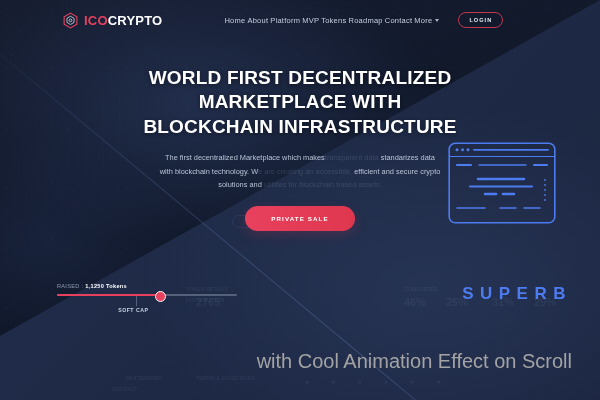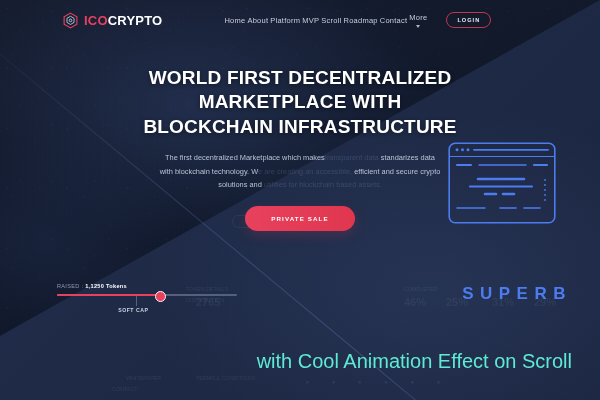--- a/index.html
+++ b/index.html
@@ -119,21 +119,20 @@
     font-size: 7.5px;
     color: #c5cede;
     letter-spacing: .25px;
     white-space: nowrap;
     cursor: pointer;
   }
   .nav-more {
     display: flex;
     align-items: center;
     gap: 3px;
-    flex-direction: column;
   }
   .caret {
     width: 0; height: 0;
     border-left: 2.5px solid transparent;
     border-right: 2.5px solid transparent;
     border-top: 3px solid #aab5c8;
   }
   .login-btn {
     margin-left: 17px;
     border: 1px solid #c0374f;
@@ -300,21 +299,21 @@
     color: #4d7bf0;
   }
   .promo-line1 {
     top: 305px;
     font-size: 20px;
     color: #ffffff;
   }
   .promo-line2 {
     top: 338px;
     font-size: 20px;
-    color: #5eead4;
+    color: #a3a3a3;
   }
 
   
   .ghost-icons {
     position: absolute;
     left: 305px; top: 378px;
     display: flex;
     gap: 22px;
     z-index: 8;
     color: rgba(150,170,215,0.10);
@@ -343,21 +342,21 @@
       <span class="brand-text">
         <span class="brand-ico">ICO</span><span class="brand-crypto">CRYPTO</span>
       </span>
     </div>
 
     <nav class="main-nav">
       <span class="nav-link">Home</span>
       <span class="nav-link">About</span>
       <span class="nav-link">Platform</span>
       <span class="nav-link">MVP</span>
-      <span class="nav-link">Scroll</span>
+      <span class="nav-link">Tokens</span>
       <span class="nav-link">Roadmap</span>
       <span class="nav-link">Contact</span>
       <span class="nav-link nav-more">
         <span>More</span>
         <span class="caret"></span>
       </span>
       <button class="login-btn">LOGIN</button>
     </nav>
   </div>
 

